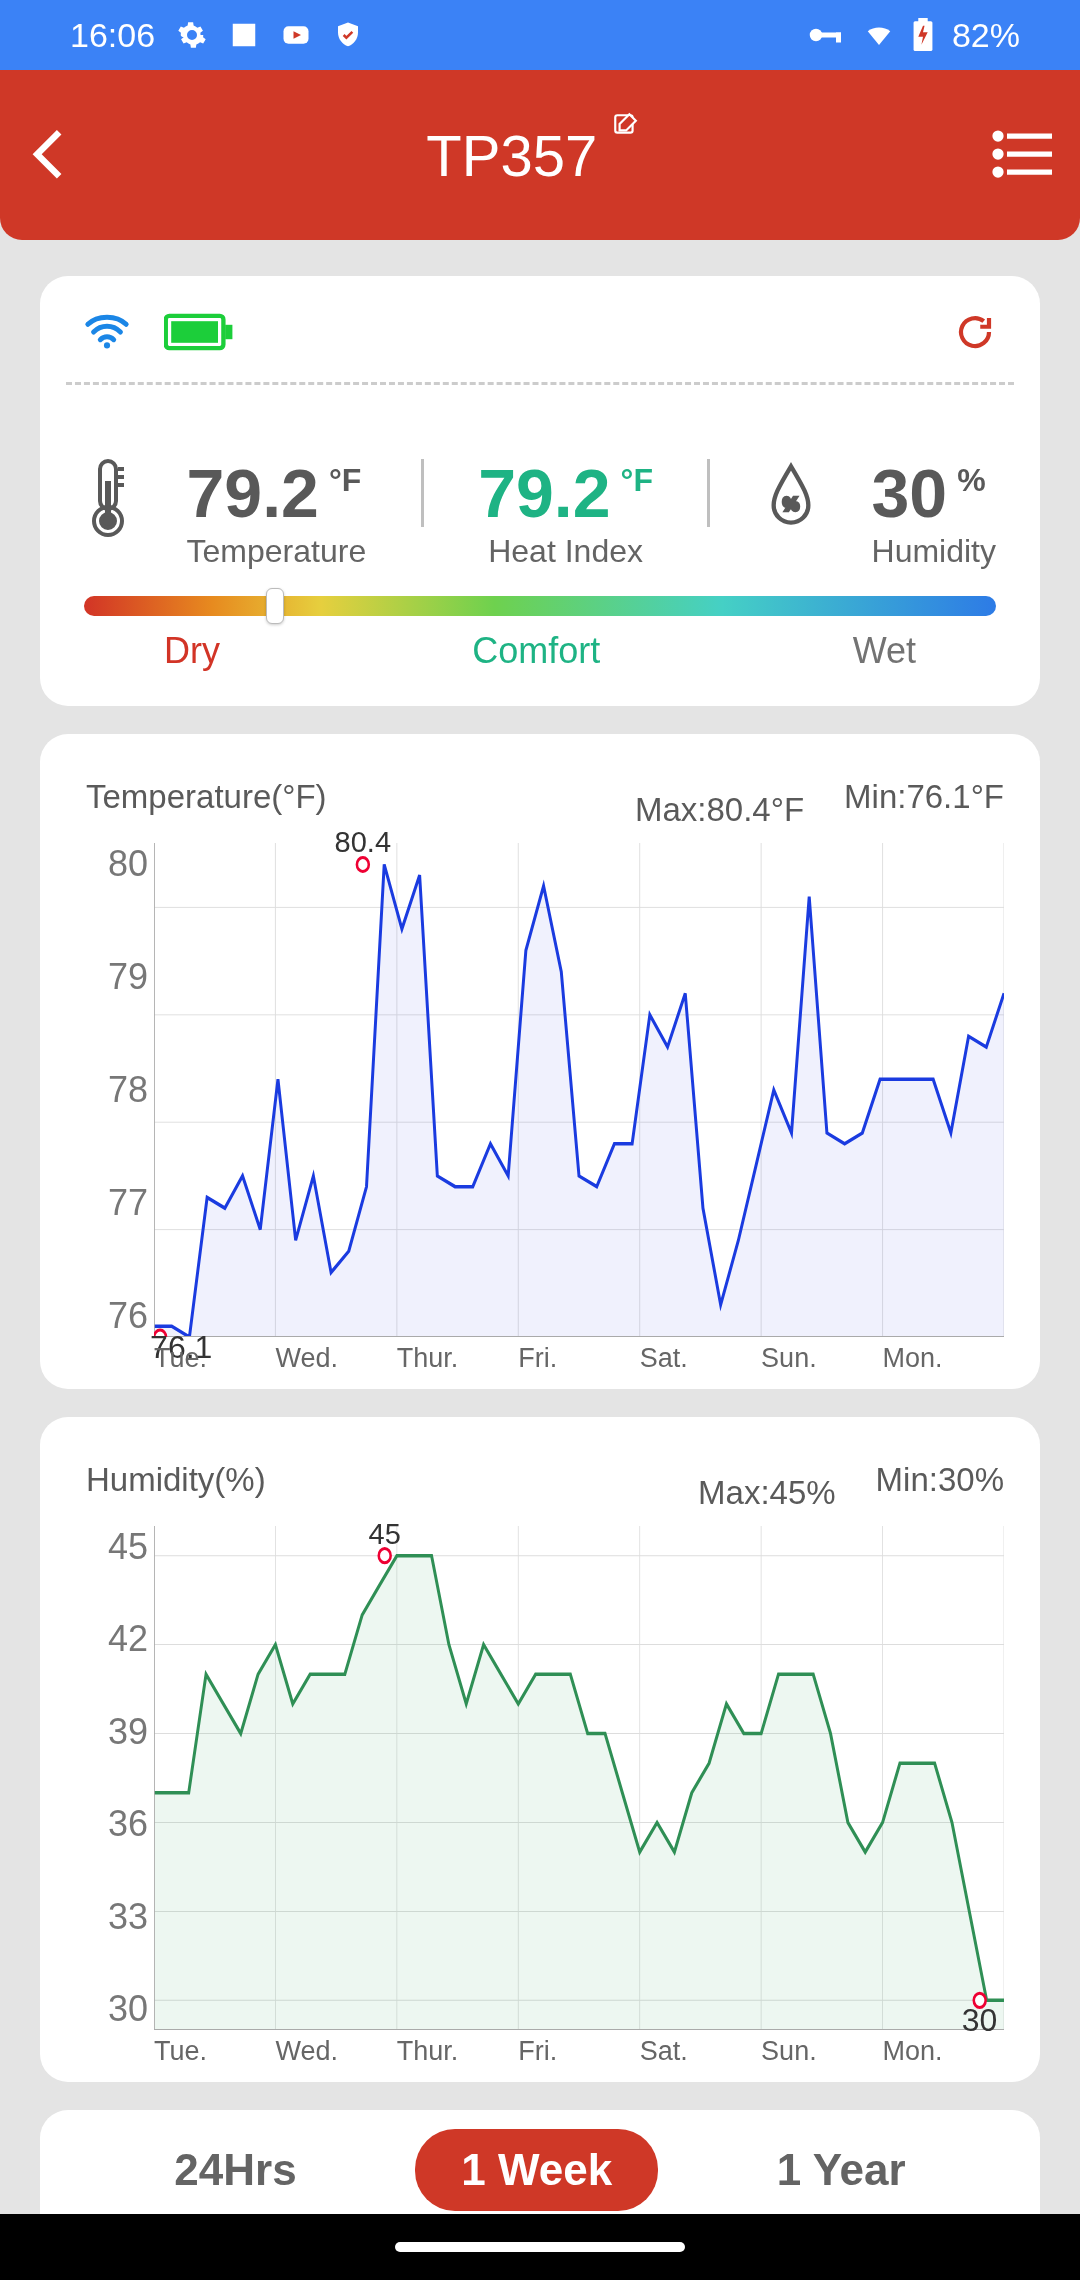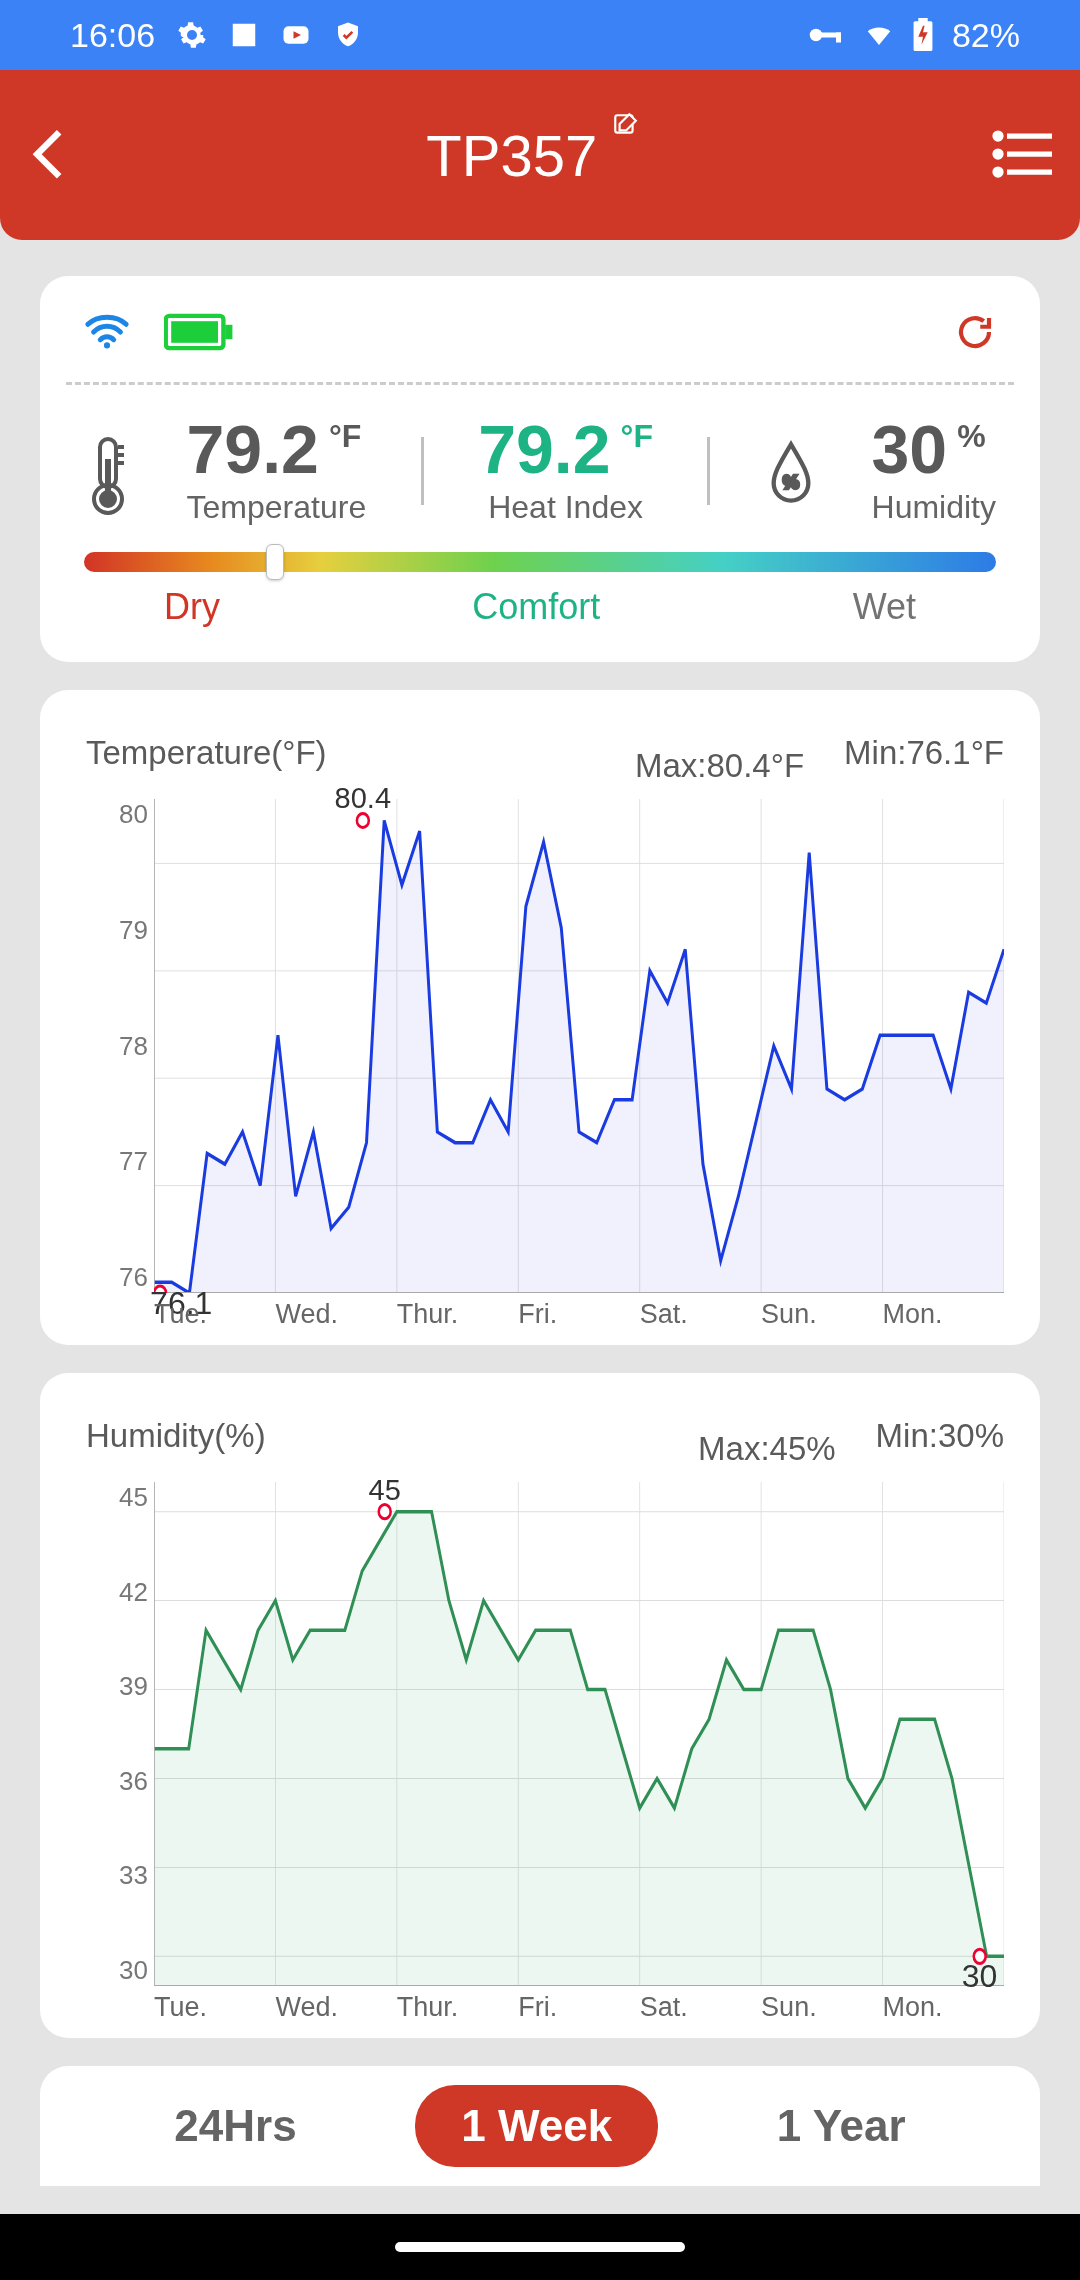--- a/index.html
+++ b/index.html
@@ -59,21 +59,21 @@
     margin-bottom: 28px;
   }
 
   
   .dev-status { display:flex; align-items:center; height:60px; }
   .dev-status .refresh { margin-left:auto; }
   .dashed { border: none; border-top: 3px dashed #ccc; margin: 18px -18px 30px -18px; }
 
   .metrics { display:flex; align-items:flex-start; justify-content: space-between; padding: 0 0 20px 0;}
   .metric { display:flex; flex-direction:column; gap:6px; }
-  .metric-row { display:flex; align-items:flex-end; gap:10px; }
+  .metric-row { display:flex; align-items:flex-end; gap:10px;margin-top:44px; }
   .metric-num { font-size: 68px; font-weight: 600; color:#595959; line-height:1;}
   .metric-unit { font-size: 32px; font-weight:600; color:#595959; margin-bottom: 28px;}
   .metric-label { font-size: 32px; color:#646464; }
   .heat-num { color:#1eb384; }
   .sep { width:3px; height:68px; background:#bfbfbf; align-self:center; margin: 0 4px;}
   .thermo, .droplet { width: 48px; height: 72px; margin-right: 4px; align-self:center;}
   .droplet { width:52px;height:62px;}
 
   .gradient-bar {
     height: 20px; border-radius: 12px;
@@ -93,21 +93,21 @@
 
   
   .chart-head { display:flex; align-items:center; font-size:33px; color:#5a5a5a; margin-bottom: 14px;}
   .chart-head .title { flex:1; }
   .chart-head .mx { margin-right: 40px; margin-top: 27px;}
   .chart-body { position: relative; height: 540px; }
 
   .chart-axis-y {
     position:absolute; left:0; top:0; bottom:46px; width:68px;
     display:flex; flex-direction:column; justify-content:space-between;
-    font-size:26px; color:#777; text-align:right; padding-right:6px;
+    font-size:36px; color:#777; text-align:right; padding-right:6px;
   }
   .chart-axis-x {
     position:absolute; left:68px; right:0; bottom:0; height:40px;
     display:flex; font-size:27px; color:#666;
   }
   .chart-axis-x span { flex:1; }
   .plot {
     position:absolute; left:68px; right:0; top:0; bottom:46px;
   }
   .plot svg { width:100%; height:100%; display:block; }

